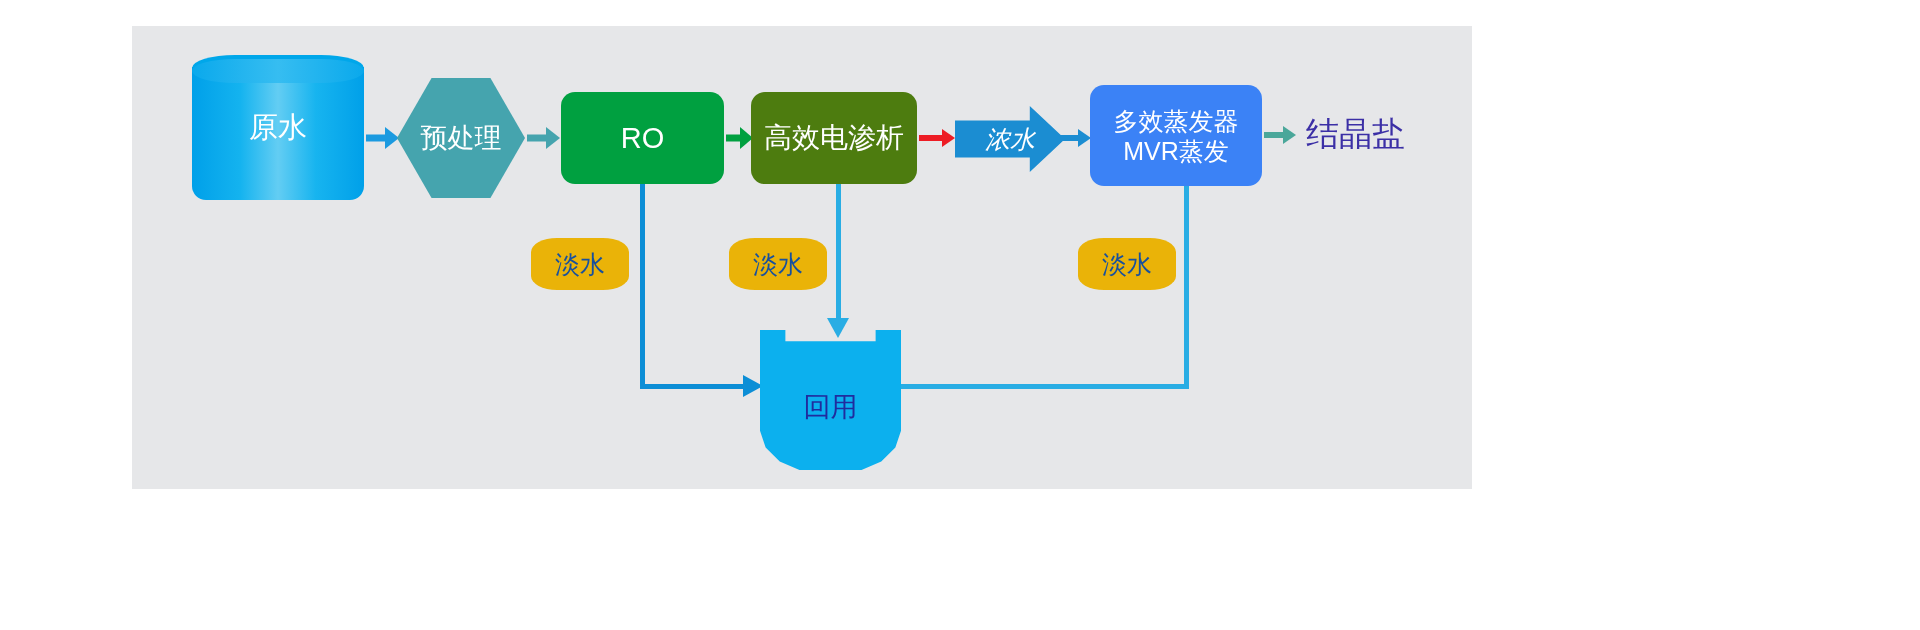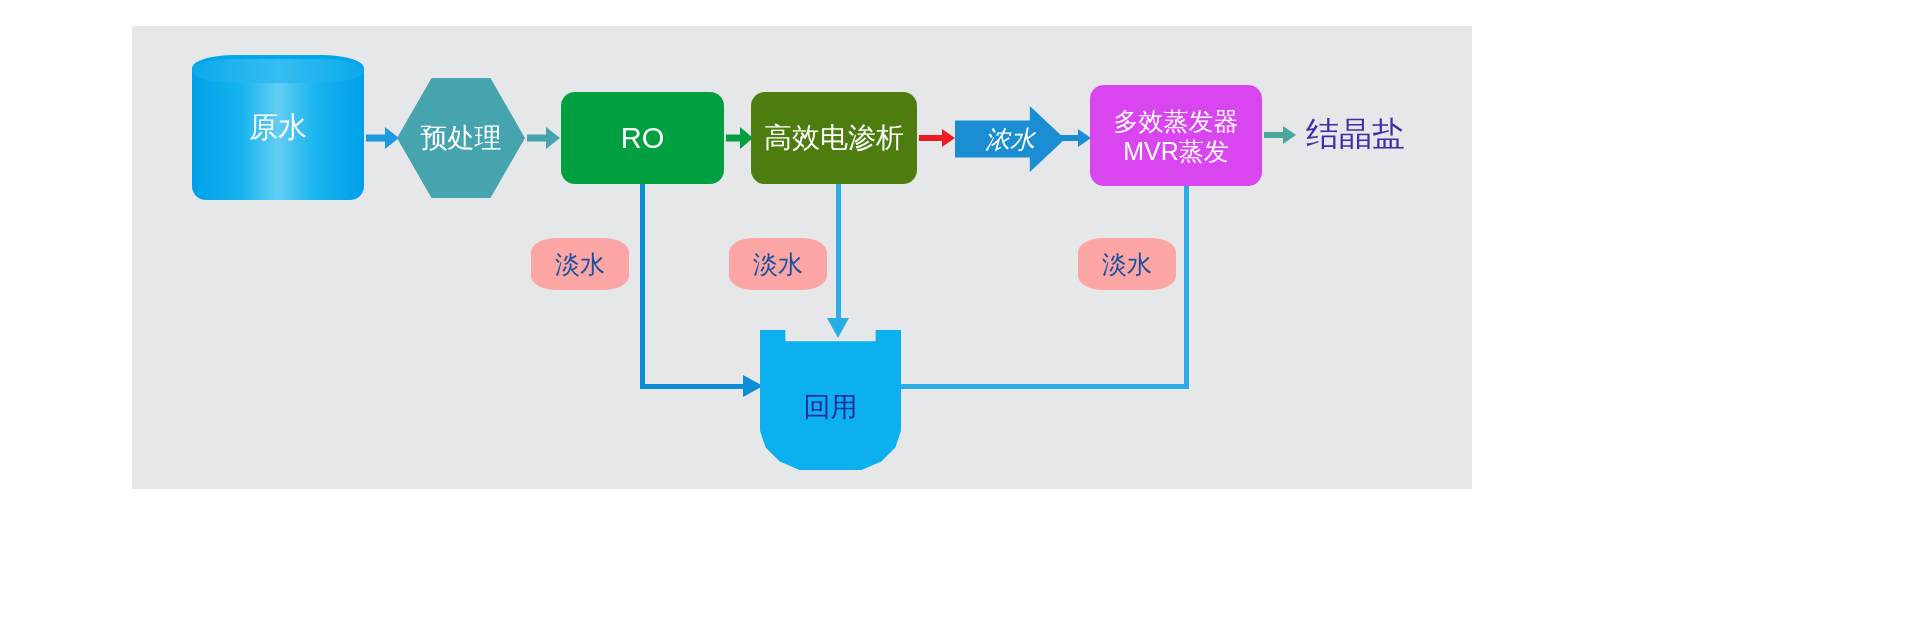--- a/index.html
+++ b/index.html
@@ -43,37 +43,37 @@
     position:absolute;inset:0;background:#45a4ae;
     clip-path:polygon(27% 0%,73% 0%,100% 50%,73% 100%,27% 100%,0% 50%);
   }
   #pretreat .lbl{position:relative;z-index:2;color:#fff;font-size:27px;width:100%;
     display:flex;align-items:center;justify-content:center;height:100%;}
 
   
   .rbox{border-radius:14px;color:#fff;}
   #ro-box{left:521px;top:92px;width:163px;height:92px;background:#00a040;font-size:29px;}
   #ed-box{left:711px;top:92px;width:166px;height:92px;background:#4d7c0f;font-size:28px;}
-  #mvr-box{left:1050px;top:85px;width:172px;height:101px;background:#d946ef;font-size:25px;line-height:1.2;}
+  #mvr-box{left:1050px;top:85px;width:172px;height:101px;background:#3b82f6;font-size:25px;line-height:1.2;}
 
   
   #concentrate{left:915px;top:106px;width:110px;height:66px;}
   #concentrate .ba{
     position:absolute;inset:0;background:#1b8dd2;
     clip-path:polygon(0% 22%,68% 22%,68% 0%,100% 50%,68% 100%,68% 78%,0% 78%);
   }
   #concentrate .lbl{position:relative;z-index:2;color:#fff;font-size:25px;width:82px;height:100%;
     display:flex;align-items:center;justify-content:center;font-style:italic;}
 
   
   #salt{left:1253px;top:113px;width:125px;height:44px;color:#3b2fa6;font-size:33px;align-items:flex-end;}
 
   
   .fresh{
-    background:#fca5a5;color:#17509e;font-size:25px;
+    background:#eab308;color:#17509e;font-size:25px;
     border-radius:26px/14px;height:52px;width:98px;
   }
   #fresh-1{left:491px;top:238px;}
   #fresh-2{left:689px;top:238px;}
   #fresh-3{left:1038px;top:238px;}
 
   
   #reuse{left:720px;top:330px;width:141px;height:140px;}
   #reuse .tank{
     position:absolute;inset:0;background:#0cb0ee;

